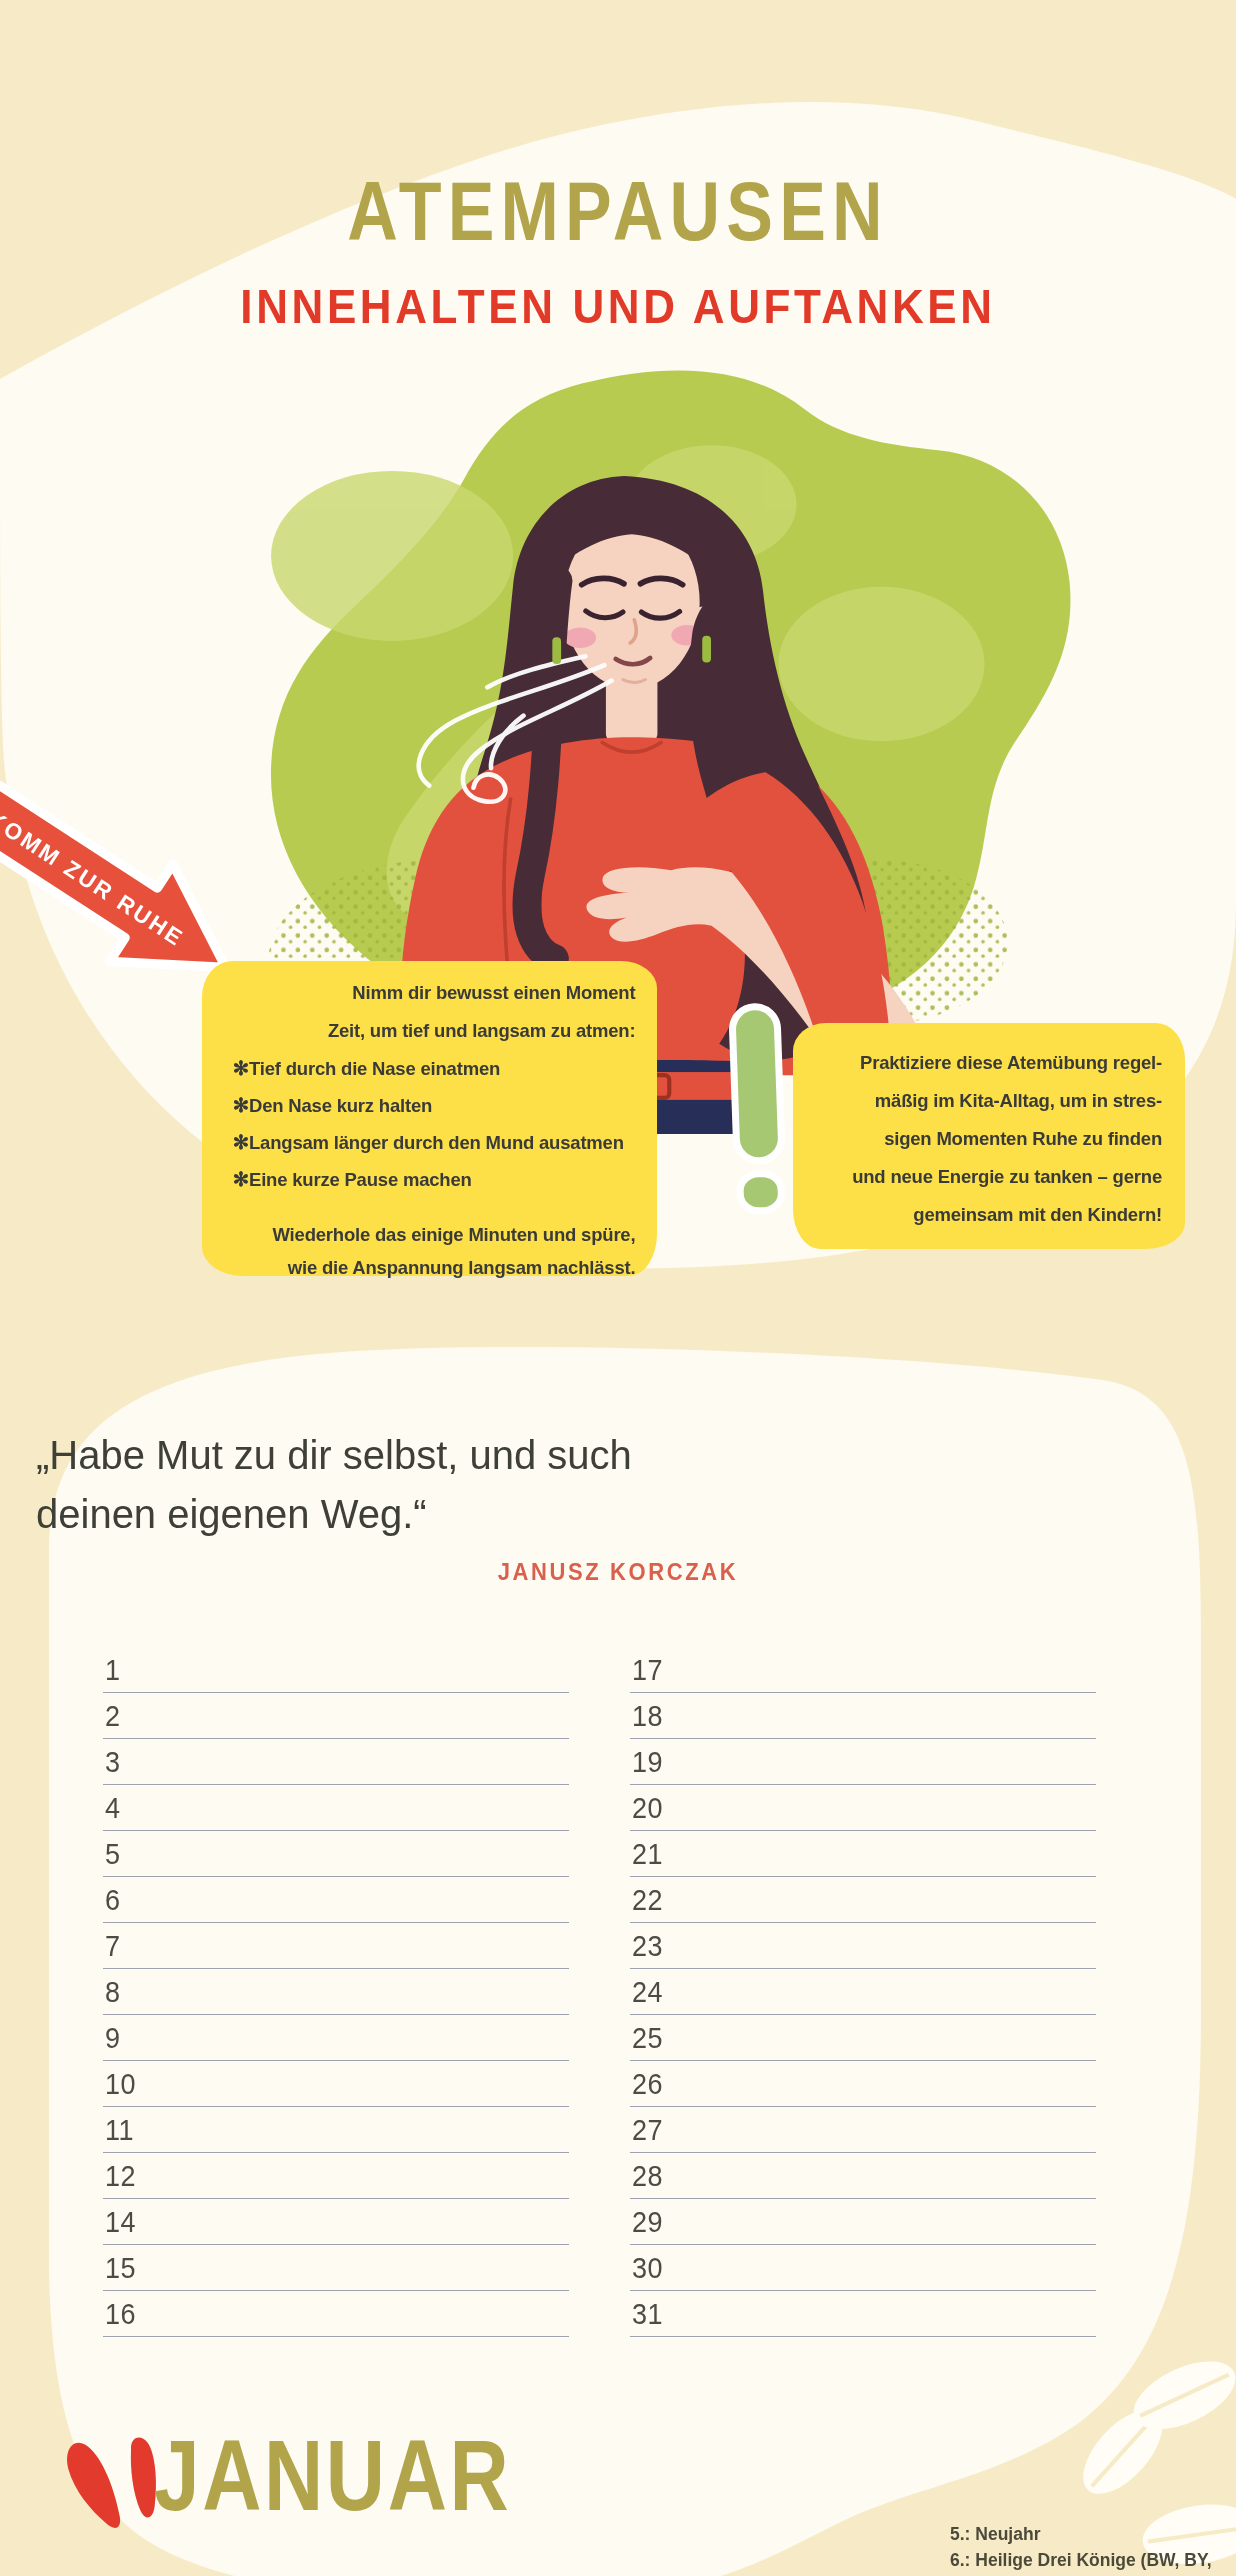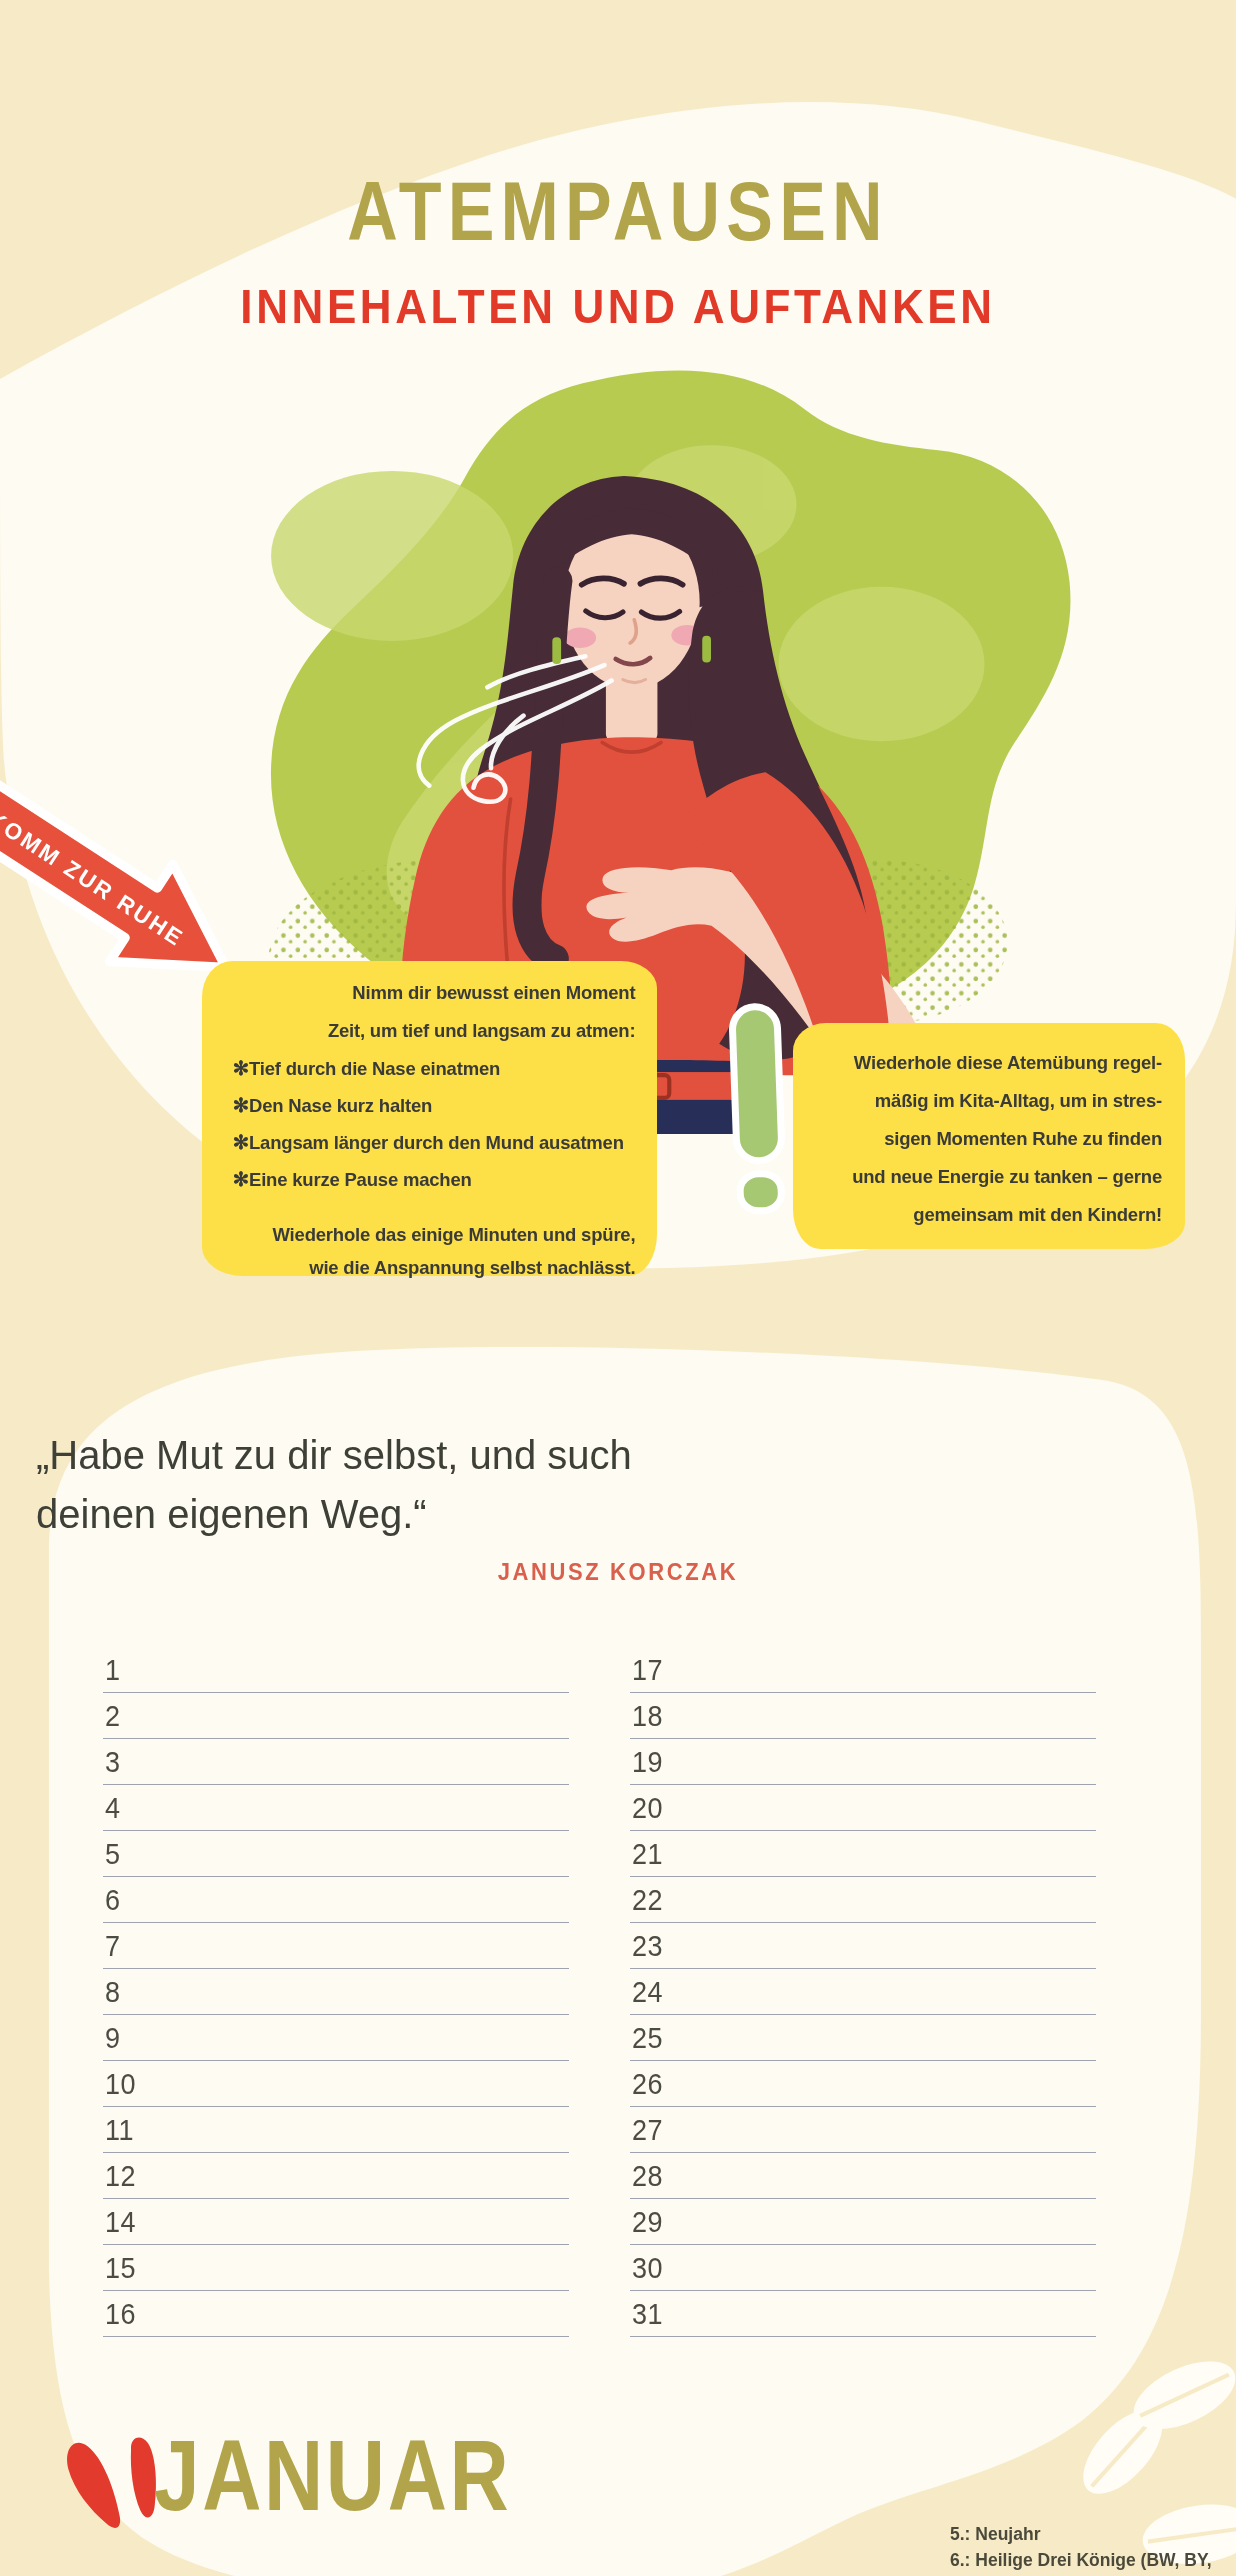--- a/index.html
+++ b/index.html
@@ -269,31 +269,31 @@
     <div class="bullet-row">
       <span class="bullet-glyph">✻</span>
       <span>Langsam länger durch den Mund ausatmen</span>
     </div>
     <div class="bullet-row">
       <span class="bullet-glyph">✻</span>
       <span>Eine kurze Pause machen</span>
     </div>
     <div class="outro">
       <div class="ln">Wiederhole das einige Minuten und spüre,</div>
-      <div class="ln">wie die Anspannung selbst nachlässt.</div>
+      <div class="ln">wie die Anspannung langsam nachlässt.</div>
     </div>
   </div>
 
   <div class="abs exclaim">
     <div class="bar"></div>
     <div class="dot"></div>
   </div>
 
   <div class="abs bubble bubble2">
-    <div class="ln">Wiederhole diese Atemübung regel-</div>
+    <div class="ln">Praktiziere diese Atemübung regel-</div>
     <div class="ln">mäßig im Kita-Alltag, um in stres-</div>
     <div class="ln">sigen Momenten Ruhe zu finden</div>
     <div class="ln">und neue Energie zu tanken – gerne</div>
     <div class="ln">gemeinsam mit den Kindern!</div>
   </div>
 
   <div class="abs quote">
     <div>„Habe Mut zu dir selbst, und such</div>
     <div>deinen eigenen Weg.“</div>
   </div>

